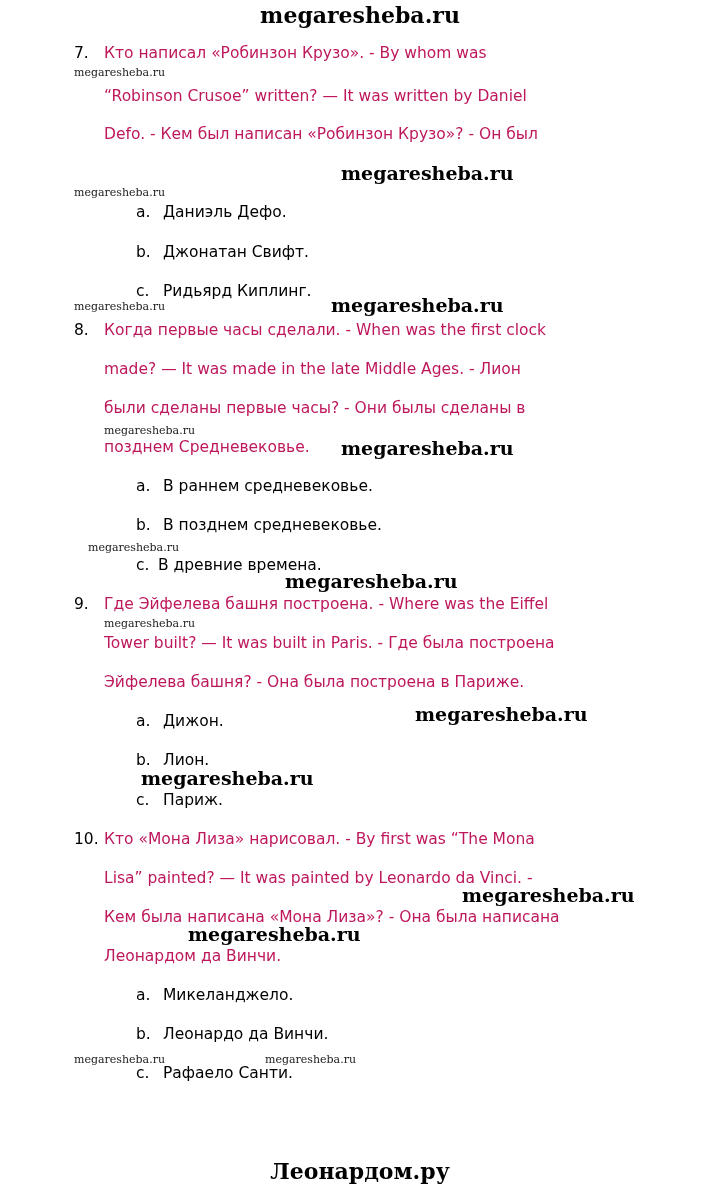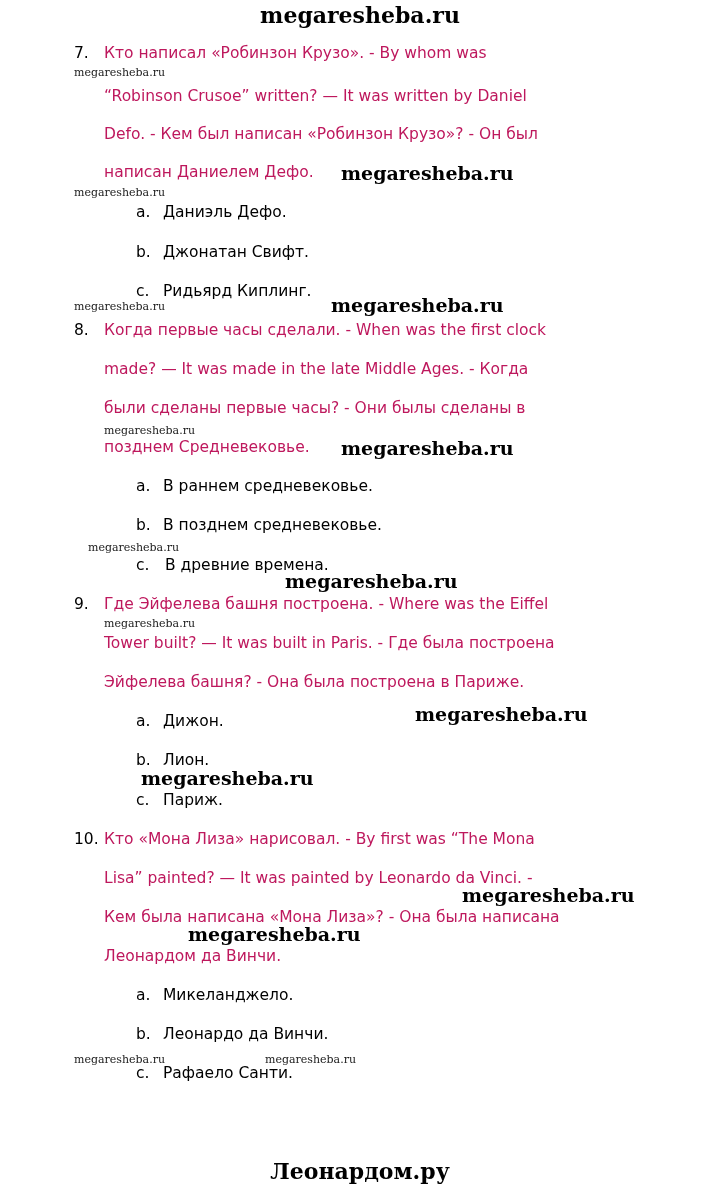--- a/index.html
+++ b/index.html
@@ -91,41 +91,40 @@
 <body>
 
 <div class="page">
 
   <div class="header-title">megaresheba.ru</div>
 
   <div class="q-num" style="top:44px; left:74px;">7.</div>
   <div class="q-line" style="top:44px; left:104px;">Кто  написал  «Робинзон  Крузо».  -  By  whom  was</div>
   <div class="q-line" style="top:87px; left:104px;">“Robinson  Crusoe”  written?  —  It  was  written  by  Daniel</div>
   <div class="q-line" style="top:125px; left:104px;">Defo. - Кем  был  написан  «Робинзон  Крузо»? - Он  был</div>
-  <div class="q-line" style="top:163px; left:104px;">написан Даниелем Дефо.</div>
 
   <div class="opt-letter" style="top:203px; left:136px;">a.</div>
   <div class="opt" style="top:203px; left:163px;">Даниэль Дефо.</div>
   <div class="opt-letter" style="top:243px; left:136px;">b.</div>
   <div class="opt" style="top:243px; left:163px;">Джонатан Свифт.</div>
   <div class="opt-letter" style="top:282px; left:136px;">c.</div>
   <div class="opt" style="top:282px; left:163px;text-align:right;">Ридьярд Киплинг.</div>
 
   <div class="q-num" style="top:321px; left:74px;">8.</div>
   <div class="q-line" style="top:321px; left:104px;">Когда  первые  часы  сделали.  -  When  was  the  first  clock</div>
-  <div class="q-line" style="top:360px; left:104px;">made?  —  It  was  made  in  the  late  Middle  Ages.  -  Когда</div>
+  <div class="q-line" style="top:360px; left:104px;">made?  —  It  was  made  in  the  late  Middle  Ages.  -  Лион</div>
   <div class="q-line" style="top:399px; left:104px;">были  сделаны  первые  часы?  -  Они  былы  сделаны  в</div>
   <div class="q-line" style="top:438px; left:104px;">позднем Средневековье.</div>
 
   <div class="opt-letter" style="top:477px; left:136px;">a.</div>
   <div class="opt" style="top:477px; left:163px;">В раннем средневековье.</div>
   <div class="opt-letter" style="top:516px; left:136px;">b.</div>
   <div class="opt" style="top:516px; left:163px;">В позднем средневековье.</div>
   <div class="opt-letter" style="top:556px; left:136px;">c.</div>
-  <div class="opt" style="top:556px; left:165px;">В древние времена.</div>
+  <div class="opt" style="top:556px; left:158px;">В древние времена.</div>
 
   <div class="q-num" style="top:595px; left:74px;">9.</div>
   <div class="q-line" style="top:634px; left:104px;">Tower built? — It was built in Paris. - Где была построена</div>
   <div class="q-line" style="top:595px; left:104px;">Где  Эйфелева  башня  построена.  -  Where  was  the  Eiffel</div>
   <div class="q-line" style="top:673px; left:104px;">Эйфелева башня? - Она была построена в Париже.</div>
 
   <div class="opt-letter" style="top:712px; left:136px;">a.</div>
   <div class="opt" style="top:712px; left:163px;">Дижон.</div>
   <div class="opt-letter" style="top:751px; left:136px;">b.</div>
   <div class="opt" style="top:751px; left:163px;">Лион.</div>

